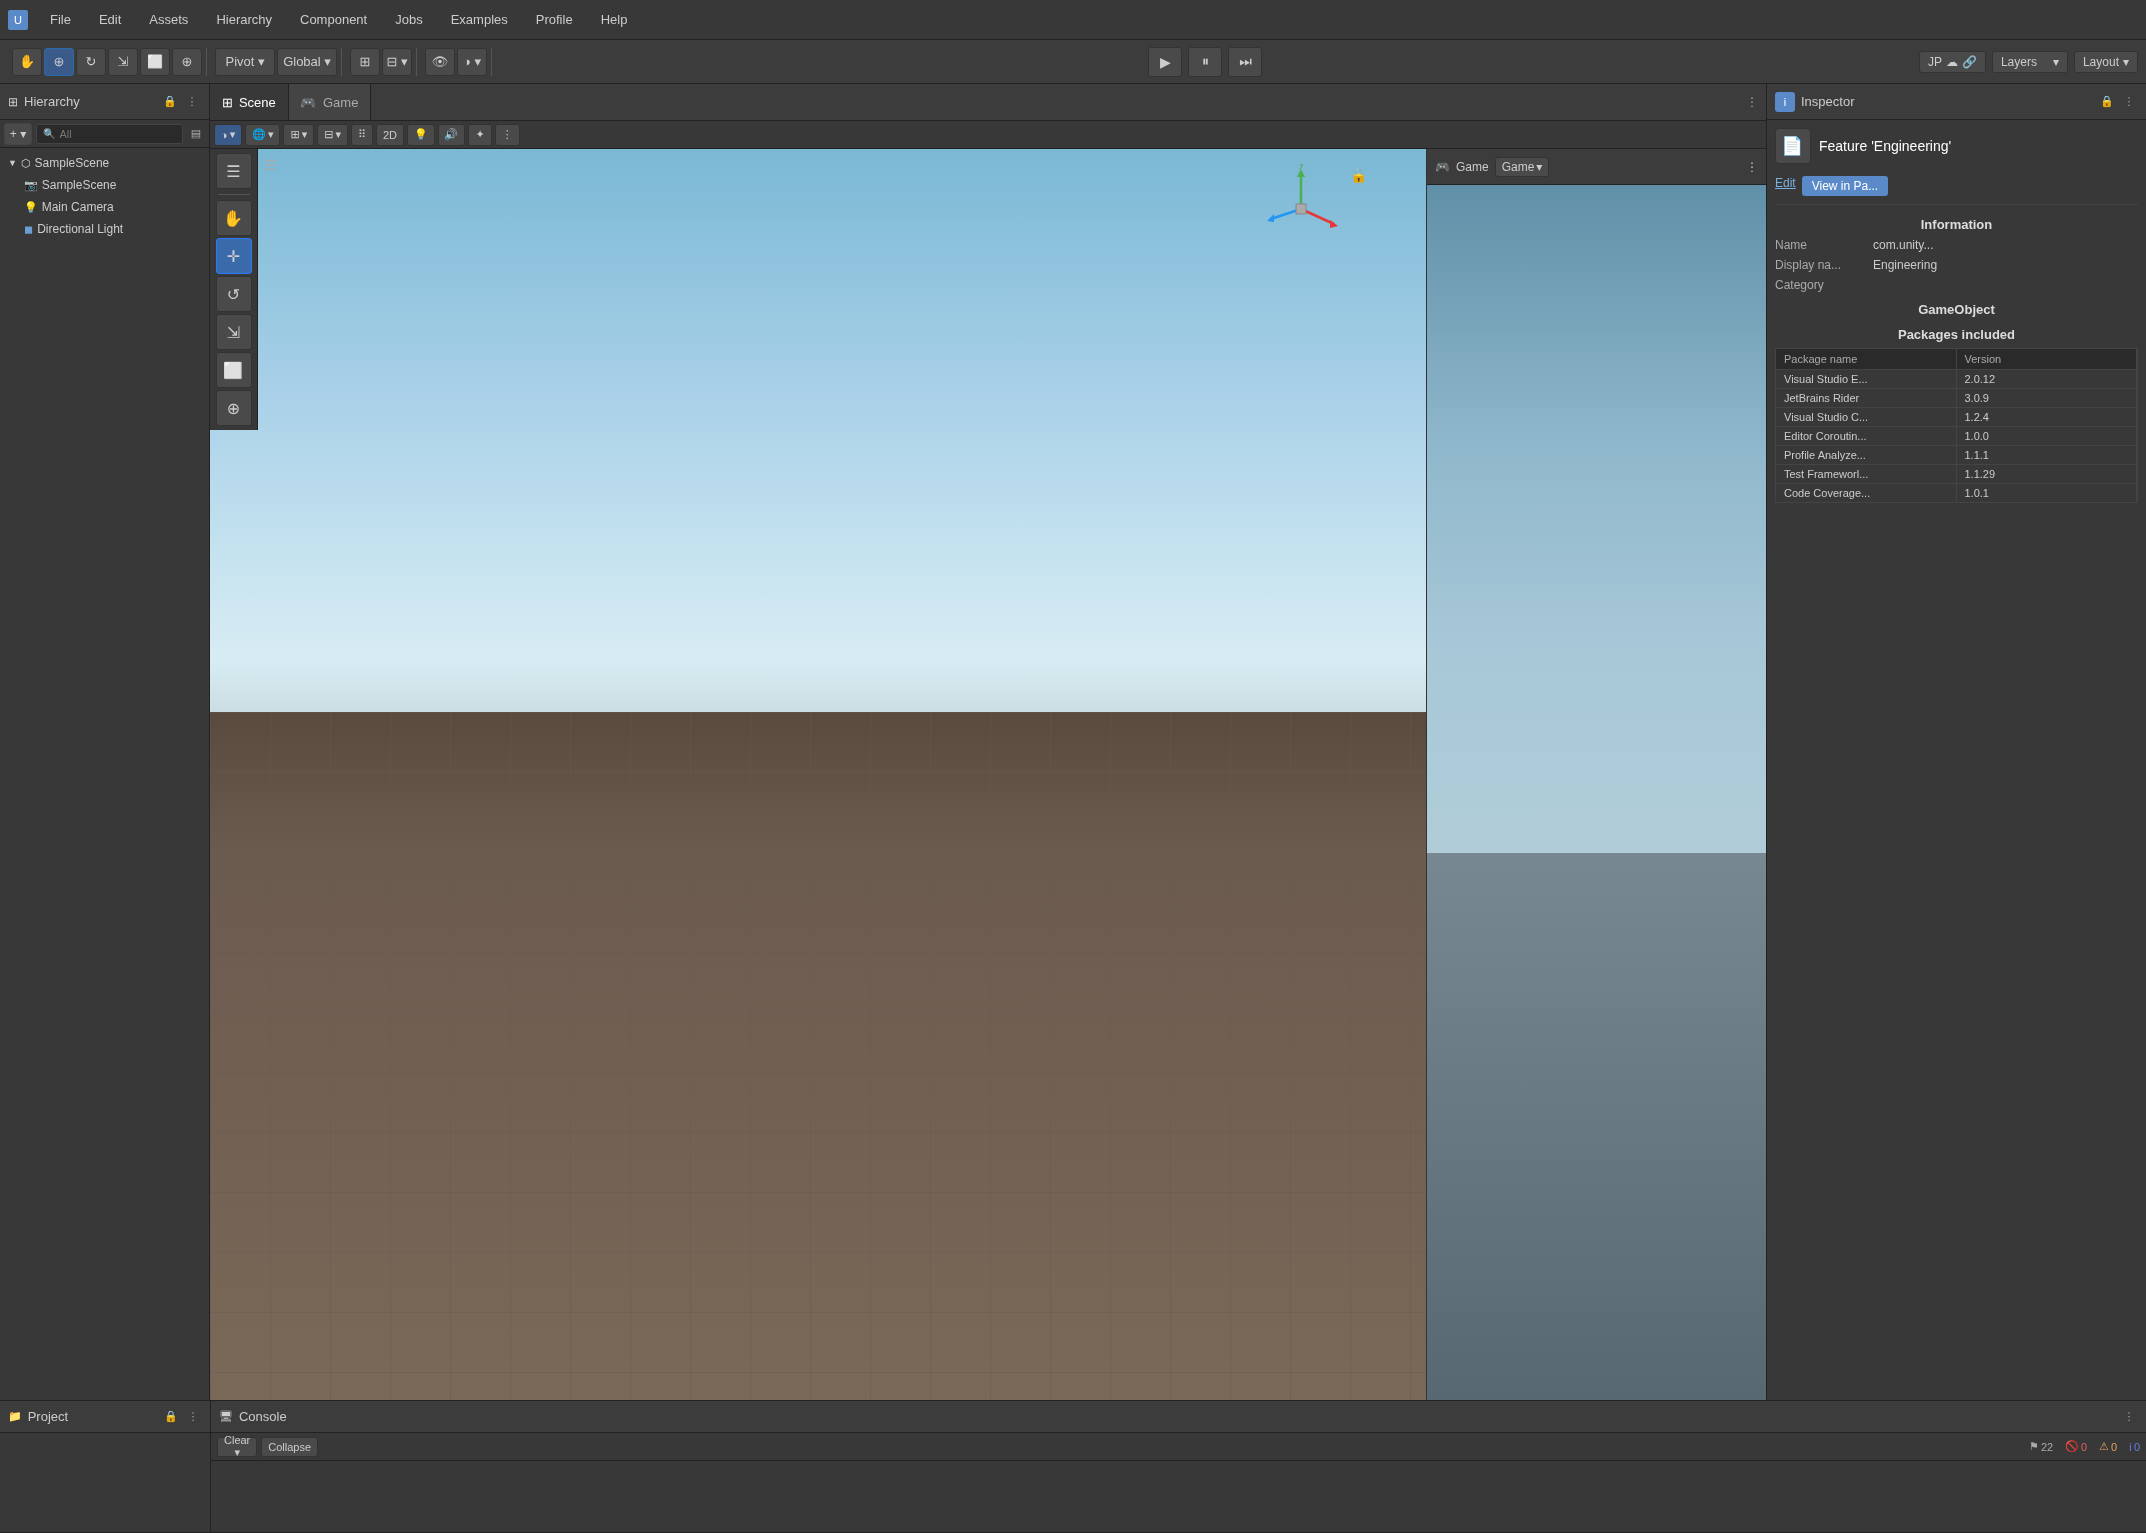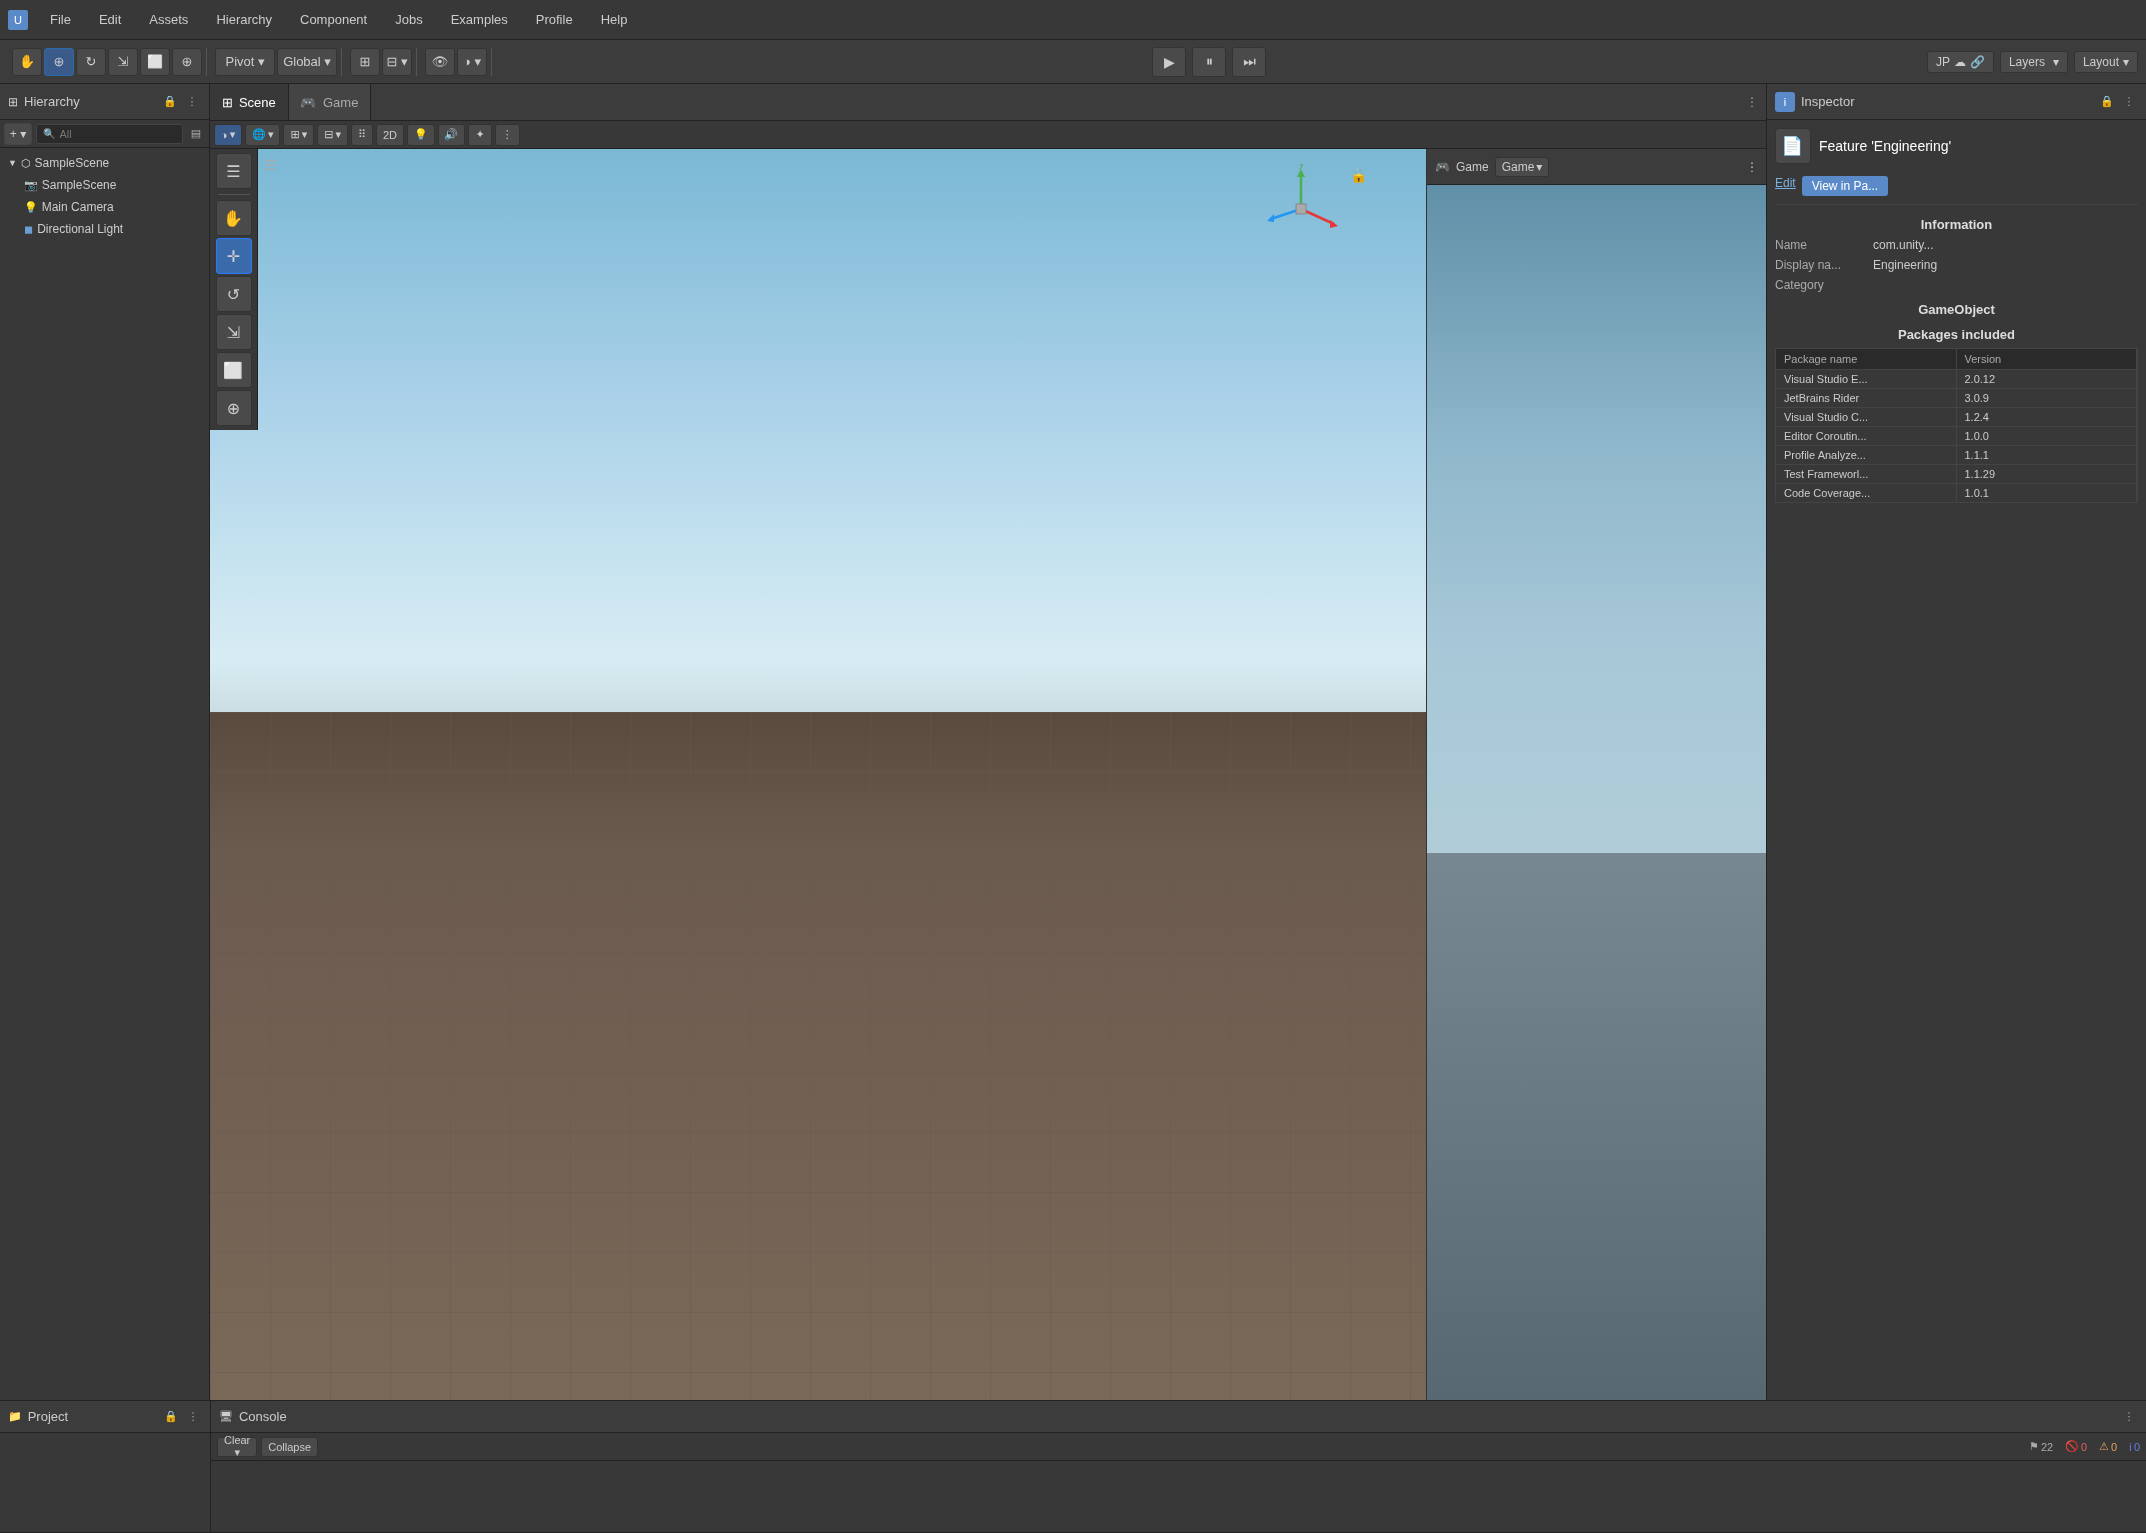--- a/index.html
+++ b/index.html
@@ -93,21 +93,21 @@
       border: 1px solid #333;
       border-radius: 3px;
       padding: 3px 8px;
       cursor: pointer;
       color: #ccc;
       font-size: 12px;
     }
     .layers-dropdown {
       display: flex;
       align-items: center;
-      gap: 8px;
+      gap: 16px;
       background: #4a4a4a;
       border: 1px solid #333;
       border-radius: 3px;
       padding: 3px 8px;
       cursor: pointer;
       color: #ccc;
       font-size: 12px;
     }
     .layout-dropdown {
       display: flex;

